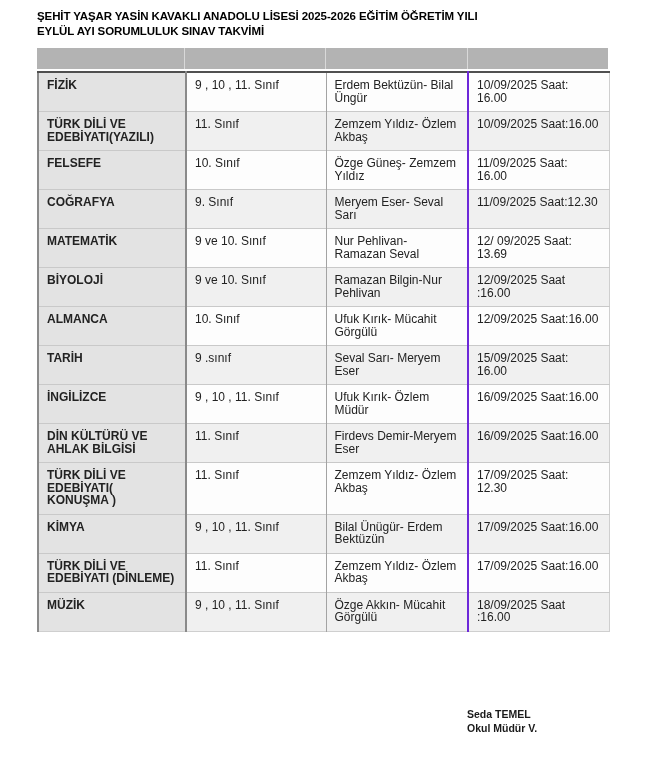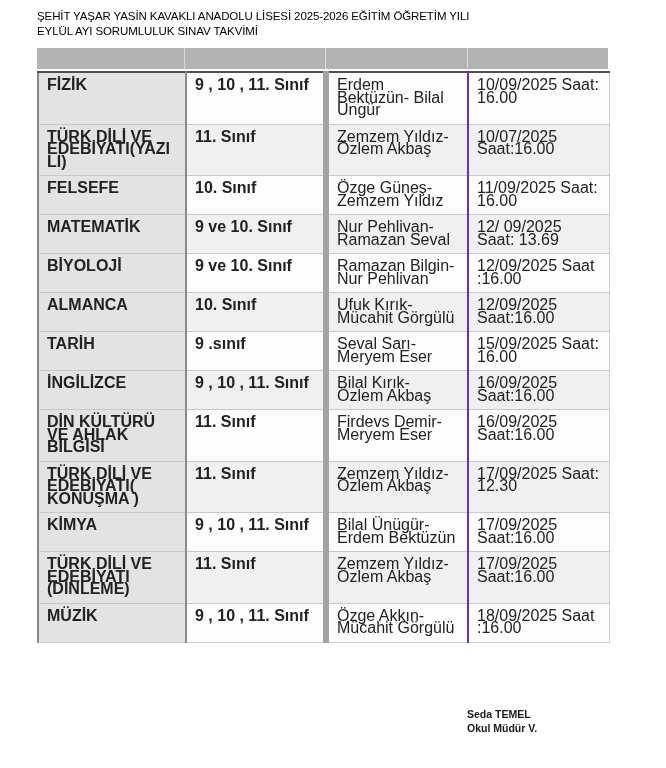--- a/index.html
+++ b/index.html
@@ -8,21 +8,21 @@
     width: 666px; height: 768px;
     position: relative;
     font-family: "Liberation Sans", sans-serif;
     color: #111;
     overflow: hidden;
   }
   .page-title {
     position: absolute;
     left: 37px; top: 9px; width: 600px;
     font-size: 11.5px; line-height: 15px;
-    font-weight: 400; color: #000;
+    font-weight: 700; color: #000;
     letter-spacing: -0.1px;
   }
   .table-wrap {
     position: absolute;
     left: 37px; top: 48px; width: 571px;
   }
   
   .head-band {
     display: flex;
     width: 571px; height: 21px;
@@ -37,36 +37,36 @@
     border-collapse: collapse;
     width: 571px;
     table-layout: fixed;
     border-top: 2px solid #4f4f4f;
     border-bottom: 1px solid #cfcfcf;
     border-right: 1px solid #cfcfcf;
     border-left: 2px solid #8a8a8a;
   }
   table.sched td {
     vertical-align: top;
-    font-size: 16px;
+    font-size: 12px;
     line-height: 12.5px;
     padding: 6px 8px 7px 8px;
     color: #222;
     word-wrap: break-word;
   }
   table.sched tr + tr td { border-top: 1px solid #c9c9c9; }
   td.c-subj {
     width: 148px;
     background: #e3e3e3;
     font-weight: 700;
     color: #1a1a1a;
     border-right: 2px solid #8a8a8a;
     padding-right: 22px;
   }
-  td.c-grade { width: 140px; border-right: 6px solid #a3a3a3; font-weight: bold; }
+  td.c-grade { width: 140px; border-right: 1px solid #a3a3a3; }
   td.c-teach { width: 142px; border-right: 2px solid #6d28d9; }
   td.c-date  { width: 141px; }
   table.sched tr:nth-child(even) td.c-grade,
   table.sched tr:nth-child(even) td.c-teach,
   table.sched tr:nth-child(even) td.c-date { background: #f0f0f0; }
   table.sched tr:nth-child(odd) td.c-grade,
   table.sched tr:nth-child(odd) td.c-teach,
   table.sched tr:nth-child(odd) td.c-date { background: #fdfdfd; }
 
   .signature {
@@ -98,27 +98,33 @@
       <tr>
         <td class="c-subj">FİZİK</td>
         <td class="c-grade">9 , 10 , 11. Sınıf</td>
         <td class="c-teach">Erdem Bektüzün- Bilal Üngür</td>
         <td class="c-date">10/09/2025 Saat: 16.00</td>
       </tr>
       <tr>
         <td class="c-subj">TÜRK DİLİ VE EDEBİYATI(YAZILI)</td>
         <td class="c-grade">11. Sınıf</td>
         <td class="c-teach">Zemzem Yıldız- Özlem Akbaş</td>
-        <td class="c-date">10/07/2025 Saat:16.00</td>
+        <td class="c-date">10/09/2025 Saat:16.00</td>
       </tr>
       <tr>
         <td class="c-subj">FELSEFE</td>
         <td class="c-grade">10. Sınıf</td>
         <td class="c-teach">Özge Güneş- Zemzem Yıldız</td>
         <td class="c-date">11/09/2025 Saat: 16.00</td>
+      </tr>
+      <tr>
+        <td class="c-subj">COĞRAFYA</td>
+        <td class="c-grade">9. Sınıf</td>
+        <td class="c-teach">Meryem Eser- Seval Sarı</td>
+        <td class="c-date">11/09/2025 Saat:12.30</td>
       </tr>
       <tr>
         <td class="c-subj">MATEMATİK</td>
         <td class="c-grade">9 ve 10. Sınıf</td>
         <td class="c-teach">Nur Pehlivan- Ramazan Seval</td>
         <td class="c-date">12/ 09/2025 Saat: 13.69</td>
       </tr>
       <tr>
         <td class="c-subj">BİYOLOJİ</td>
         <td class="c-grade">9 ve 10. Sınıf</td>
@@ -133,21 +139,21 @@
       </tr>
       <tr>
         <td class="c-subj">TARİH</td>
         <td class="c-grade">9 .sınıf</td>
         <td class="c-teach">Seval Sarı- Meryem Eser</td>
         <td class="c-date">15/09/2025 Saat: 16.00</td>
       </tr>
       <tr>
         <td class="c-subj">İNGİLİZCE</td>
         <td class="c-grade">9 , 10 , 11. Sınıf</td>
-        <td class="c-teach">Bilal Kırık- Özlem Akbaş</td>
+        <td class="c-teach">Ufuk Kırık- Özlem Müdür</td>
         <td class="c-date">16/09/2025 Saat:16.00</td>
       </tr>
       <tr>
         <td class="c-subj">DİN KÜLTÜRÜ VE AHLAK BİLGİSİ</td>
         <td class="c-grade">11. Sınıf</td>
         <td class="c-teach">Firdevs Demir-Meryem Eser</td>
         <td class="c-date">16/09/2025 Saat:16.00</td>
       </tr>
       <tr>
         <td class="c-subj">TÜRK DİLİ VE EDEBİYATI( KONUŞMA )</td>

